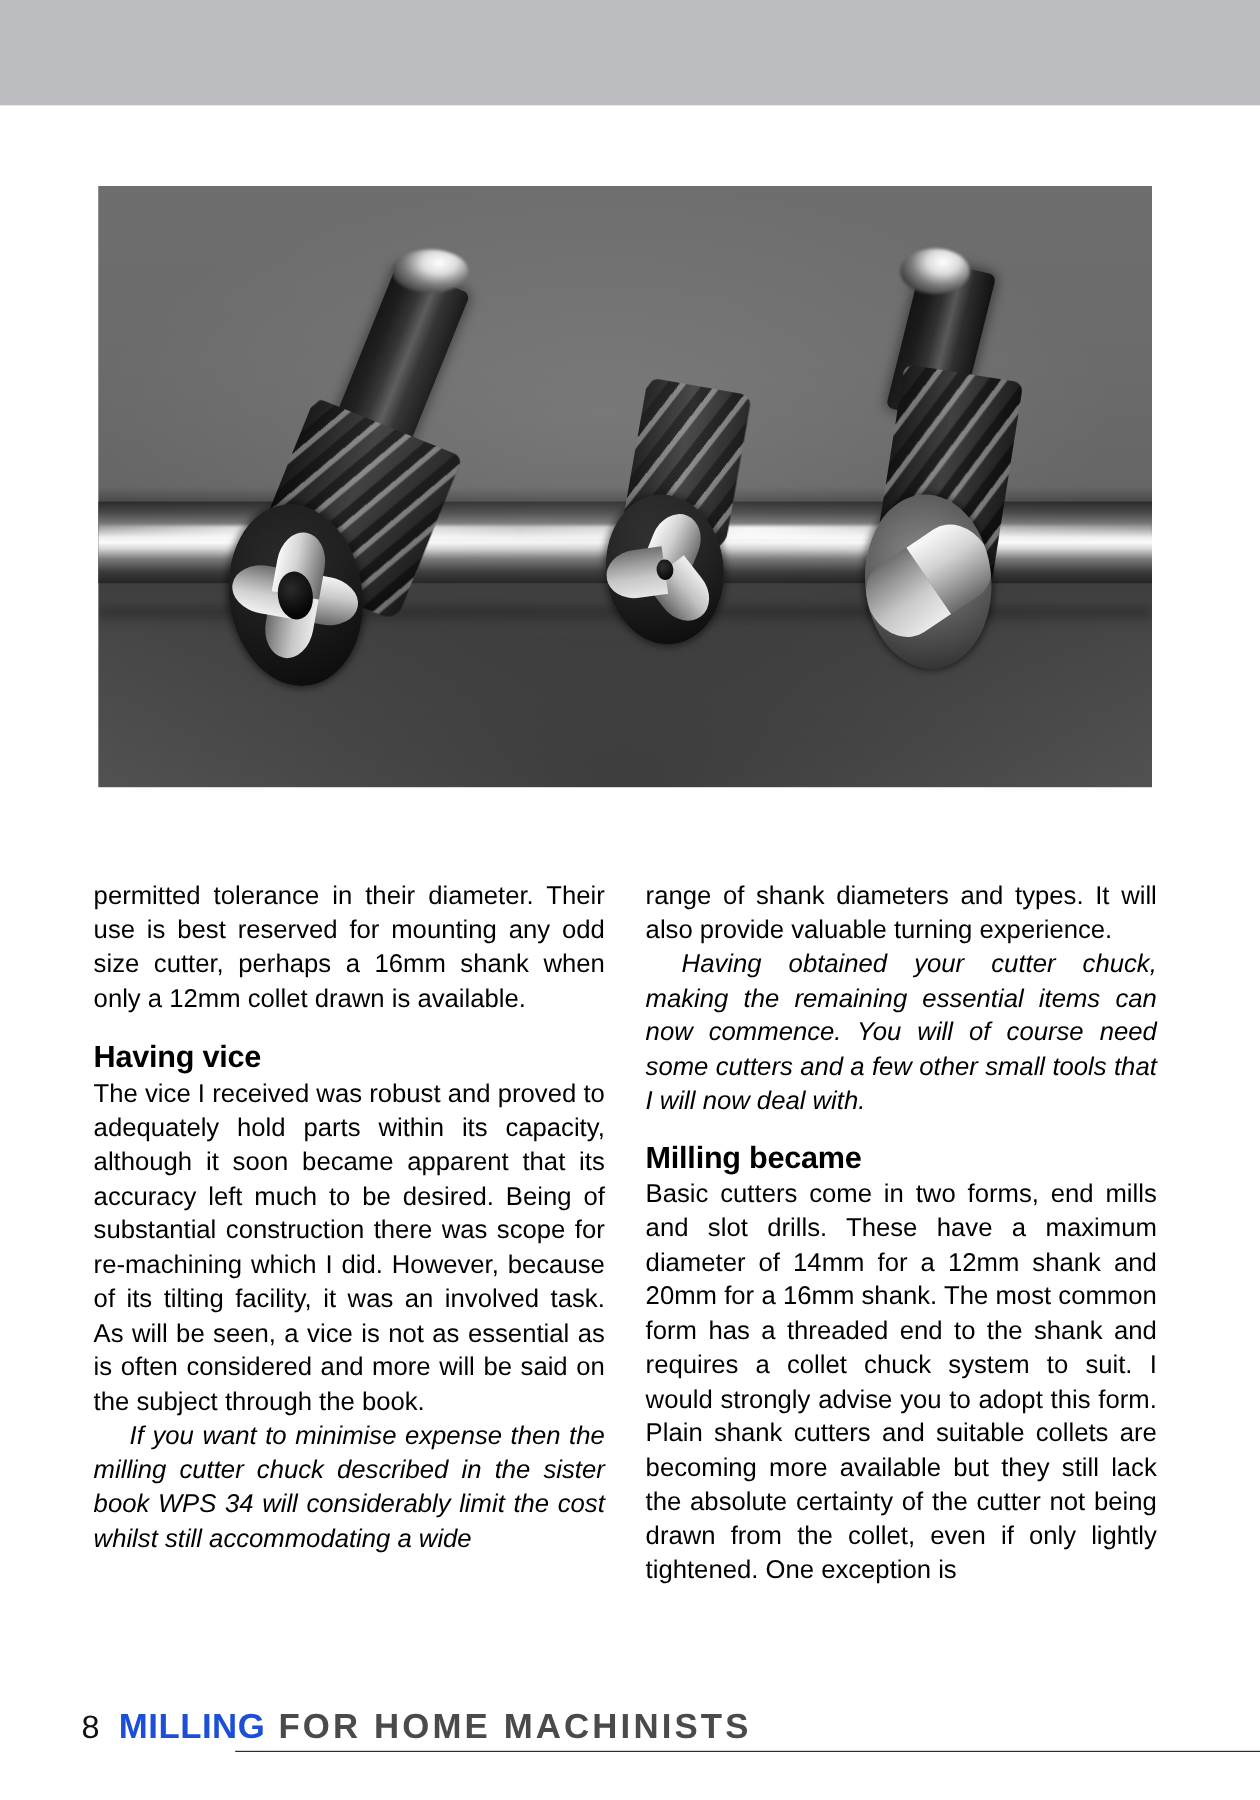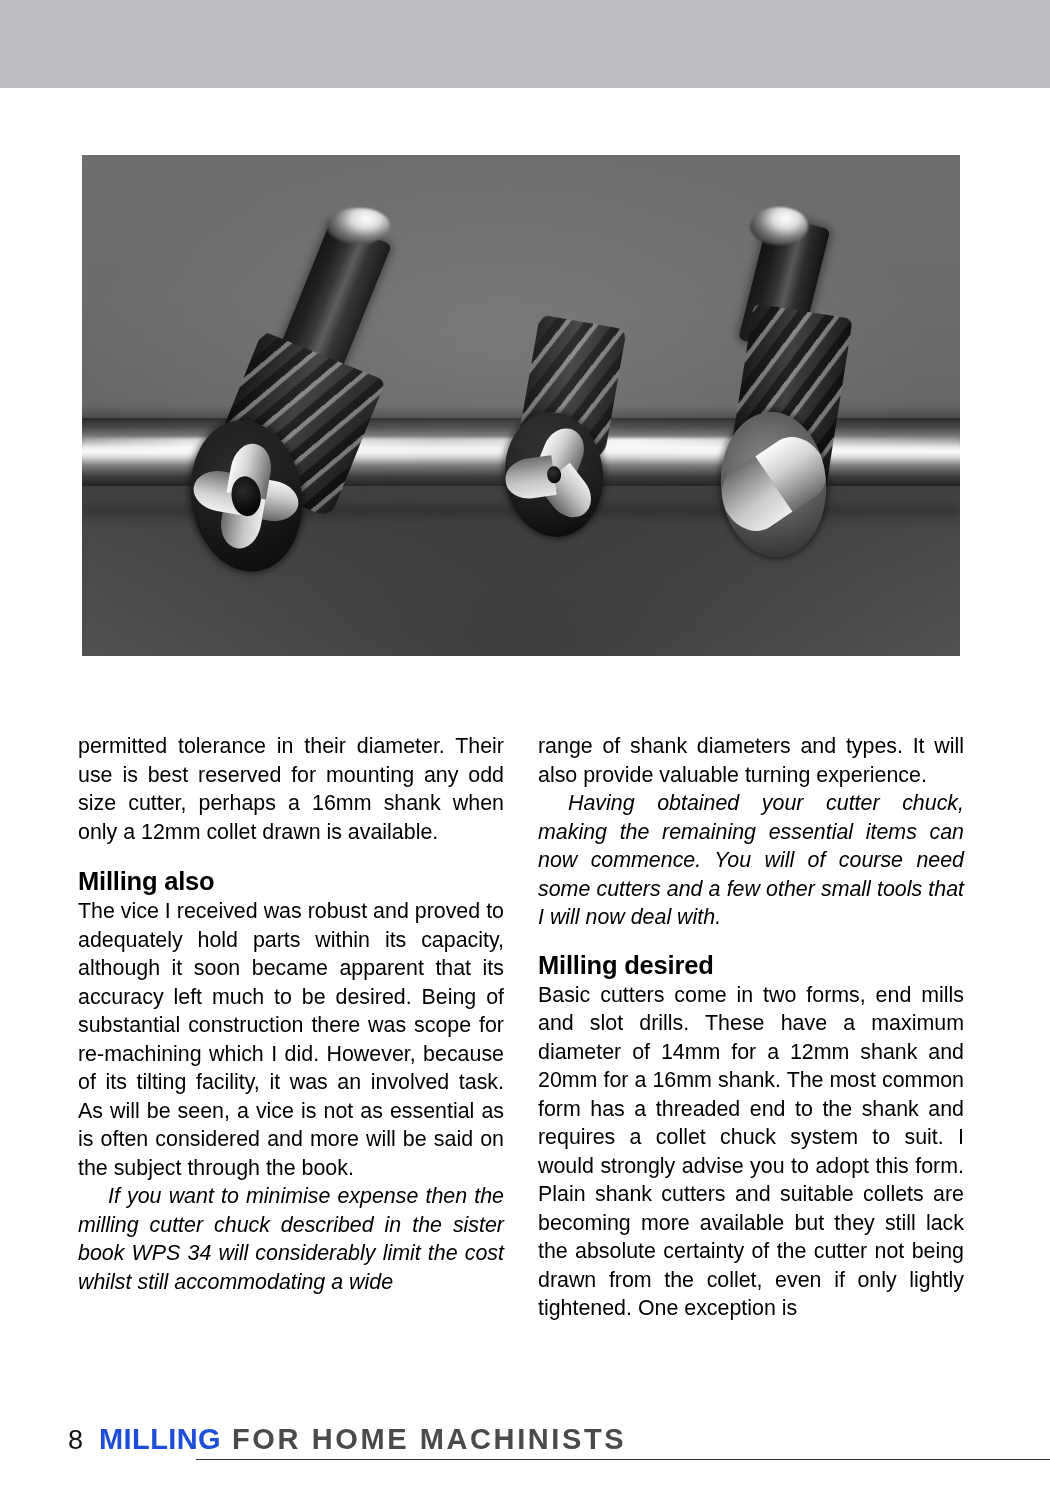--- a/index.html
+++ b/index.html
@@ -306,29 +306,29 @@
 
       <div class="sweep"></div>
     </div>
   </figure>
 
 
   <div class="columns">
 
     <div class="col left">
       <p>permitted tolerance in their diameter. Their use is best reserved for mounting any odd size cutter, perhaps a 16mm shank when only a 12mm collet drawn is available.</p>
-      <h2 class="first">Milling also</h2>
+      <h2 class="first">Having vice</h2>
       <p>The vice I received was robust and proved to adequately hold parts within its capacity, although it soon became apparent that its accuracy left much to be desired. Being of substantial construction there was scope for re-machining which I did. However, because of its tilting facility, it was an involved task. As will be seen, a vice is not as essential as is often considered and more will be said on the subject through the book.</p>
       <p class="indent">If you want to minimise expense then the milling cutter chuck described in the sister book WPS 34 will considerably limit the cost whilst still accommodating a wide</p>
     </div>
 
     <div class="col right">
       <p>range of shank diameters and types. It will also provide valuable turning experience.</p>
       <p class="indent">Having obtained your cutter chuck, making the remaining essential items can now commence. You will of course need some cutters and a few other small tools that I will now deal with.</p>
-      <h2>Milling desired</h2>
+      <h2>Milling became</h2>
       <p>Basic cutters come in two forms, end mills and slot drills. These have a maximum diameter of 14mm for a 12mm shank and 20mm for a 16mm shank. The most common form has a threaded end to the shank and requires a collet chuck system to suit. I would strongly advise you to adopt this form. Plain shank cutters and suitable collets are becoming more available but they still lack the absolute certainty of the cutter not being drawn from the collet, even if only lightly tightened. One exception is</p>
     </div>
 
   </div>
 
   <div class="footer">
     <div class="footer-inner">
       <span class="folio">8</span>
       <span class="run-bold">MILLING</span>
       <span class="run-light">FOR HOME MACHINISTS</span>

